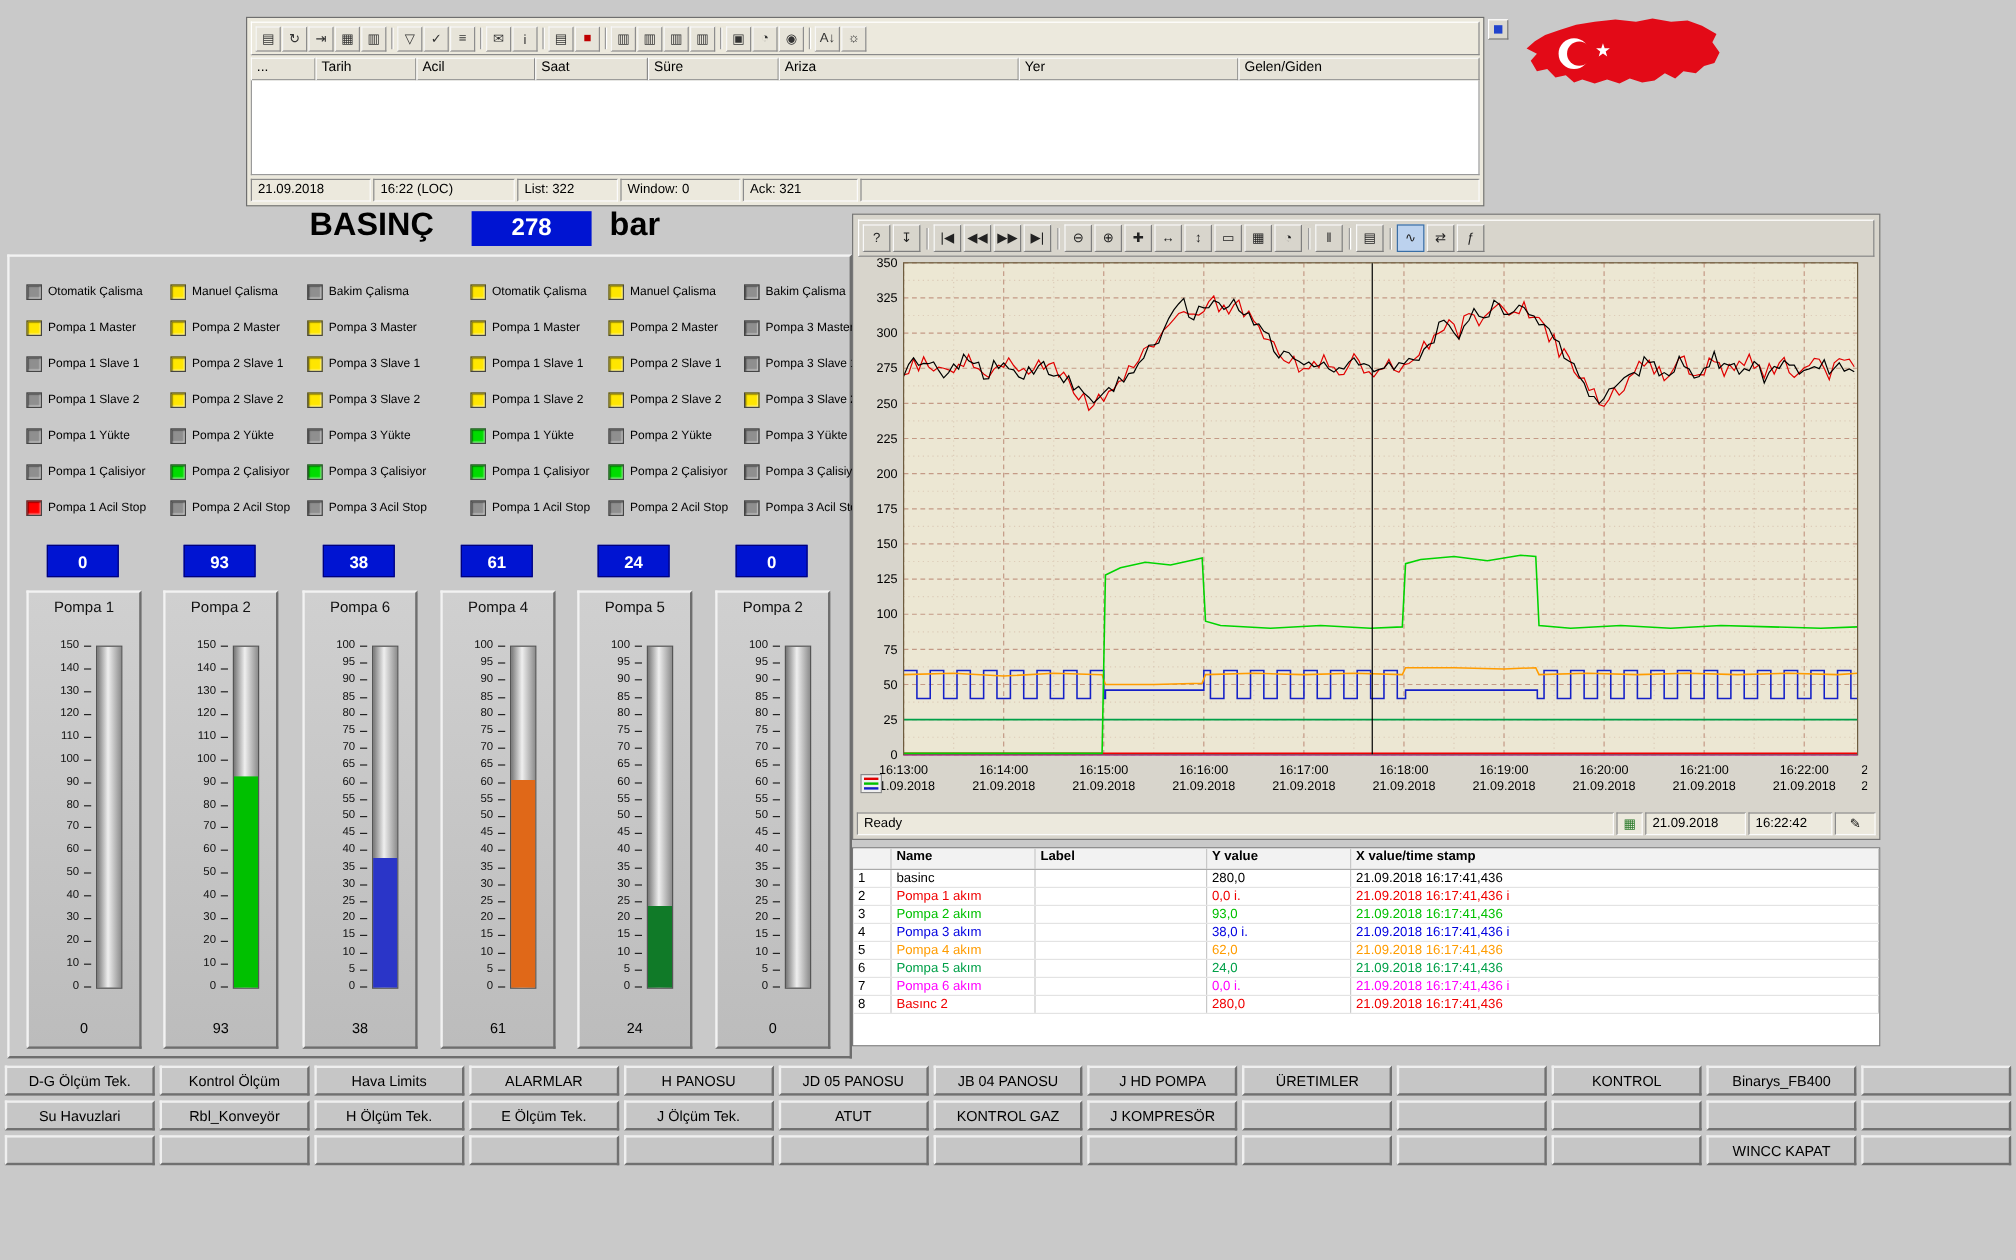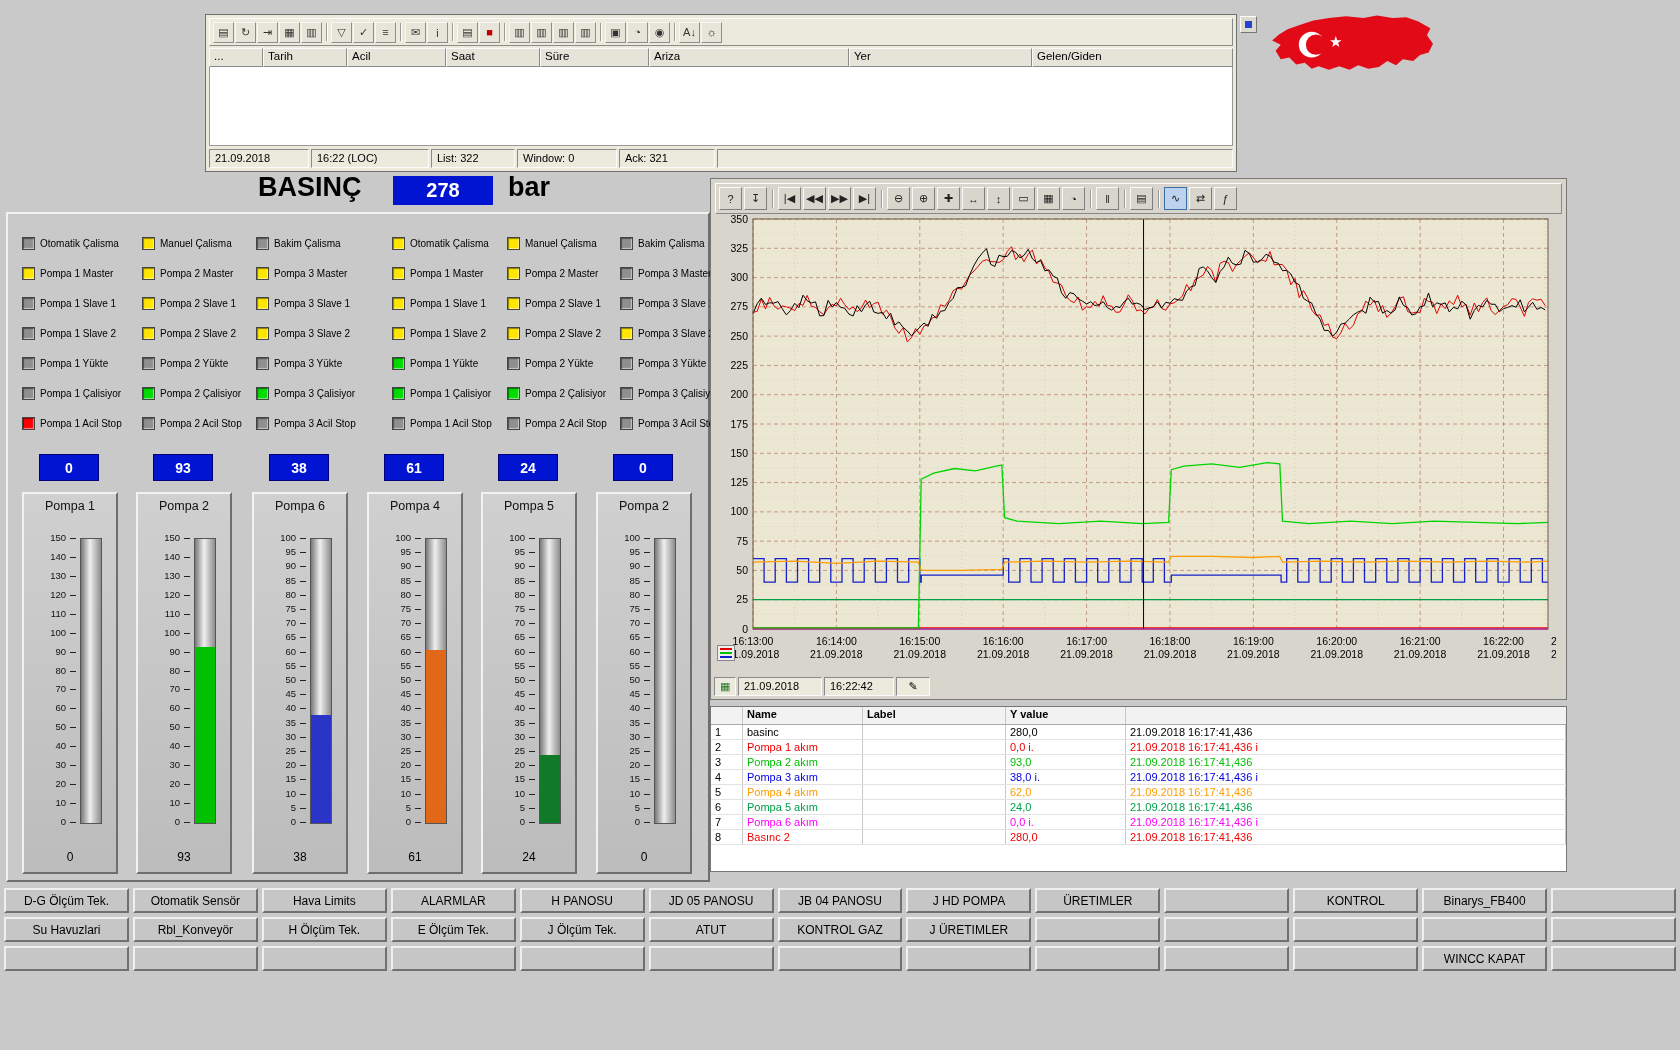--- a/index.html
+++ b/index.html
@@ -712,33 +712,35 @@
           <text x="786.5244755244755" y="443" text-anchor="middle" font-size="10.5" fill="#000">21.09.2018</text>
           <text x="834" y="430" text-anchor="start" font-size="10.5" fill="#000">2</text>
           <text x="834" y="443" text-anchor="start" font-size="10.5" fill="#000">2</text>
         </svg></div>
     <div id="trend-legend">
       <i style="background:#e00000"></i>
       <i style="background:#00c000"></i>
       <i style="background:#1420c8"></i>
     </div>
     <div id="trend-status">
+      <div class="scell" style="flex:1">Ready</div>
       <div class="scell" style="width:22px;text-align:center;color:#2a7a2a">▦</div>
       <div class="scell" style="width:84px">21.09.2018</div>
       <div class="scell" style="width:70px">16:22:42</div>
       <div class="scell" style="width:34px;text-align:center">✎</div>
     </div>
   </div>
 
   <div id="vtable">
       <div class="vhead">
         <div class="vcell" style="width: 32px;"></div>
         <div class="vcell" style="width: 120px;">Name</div>
         <div class="vcell" style="width: 143px;">Label</div>
         <div class="vcell" style="width: 120px;">Y value</div>
+        <div class="vcell" style="width: 436px; flex: 1 1 0%;">X value/time stamp</div>
       </div>
       <div class="vrow">
         <div class="vcell" style="width: 32px; color: rgb(0, 0, 0);">1</div>
         <div class="vcell" style="width: 120px; color: rgb(0, 0, 0);">basinc</div>
         <div class="vcell" style="width: 143px; color: rgb(0, 0, 0);"></div>
         <div class="vcell" style="width: 120px; color: rgb(0, 0, 0);">280,0</div>
         <div class="vcell" style="width: 436px; color: rgb(0, 0, 0); flex: 1 1 0%;">21.09.2018 16:17:41,436</div>
       </div>
       <div class="vrow">
         <div class="vcell" style="width: 32px; color: rgb(0, 0, 0);">2</div>
@@ -786,40 +788,40 @@
         <div class="vcell" style="width: 32px; color: rgb(0, 0, 0);">8</div>
         <div class="vcell" style="width: 120px; color: rgb(240, 0, 0);">Basınc 2</div>
         <div class="vcell" style="width: 143px; color: rgb(240, 0, 0);"></div>
         <div class="vcell" style="width: 120px; color: rgb(240, 0, 0);">280,0</div>
         <div class="vcell" style="width: 436px; color: rgb(240, 0, 0); flex: 1 1 0%;">21.09.2018 16:17:41,436</div>
       </div>
     </div>
 
   <div id="bottom">
       <div class="bbtn">D-G Ölçüm Tek.</div>
-      <div class="bbtn">Otomatik Sensör</div>
+      <div class="bbtn">Kontrol Ölçüm</div>
       <div class="bbtn">Hava Limits</div>
       <div class="bbtn">ALARMLAR</div>
       <div class="bbtn">H PANOSU</div>
       <div class="bbtn">JD 05 PANOSU</div>
       <div class="bbtn">JB 04 PANOSU</div>
       <div class="bbtn">J HD POMPA</div>
       <div class="bbtn">ÜRETIMLER</div>
       <div class="bbtn"></div>
       <div class="bbtn">KONTROL</div>
       <div class="bbtn">Binarys_FB400</div>
       <div class="bbtn"></div>
       <div class="bbtn">Su Havuzlari</div>
       <div class="bbtn">Rbl_Konveyör</div>
       <div class="bbtn">H Ölçüm Tek.</div>
       <div class="bbtn">E Ölçüm Tek.</div>
       <div class="bbtn">J Ölçüm Tek.</div>
       <div class="bbtn">ATUT</div>
       <div class="bbtn">KONTROL GAZ</div>
-      <div class="bbtn">J ÜRETIMLER</div>
+      <div class="bbtn">J KOMPRESÖR</div>
       <div class="bbtn"></div>
       <div class="bbtn"></div>
       <div class="bbtn"></div>
       <div class="bbtn"></div>
       <div class="bbtn"></div>
       <div class="bbtn"></div>
       <div class="bbtn"></div>
       <div class="bbtn"></div>
       <div class="bbtn"></div>
       <div class="bbtn"></div>

